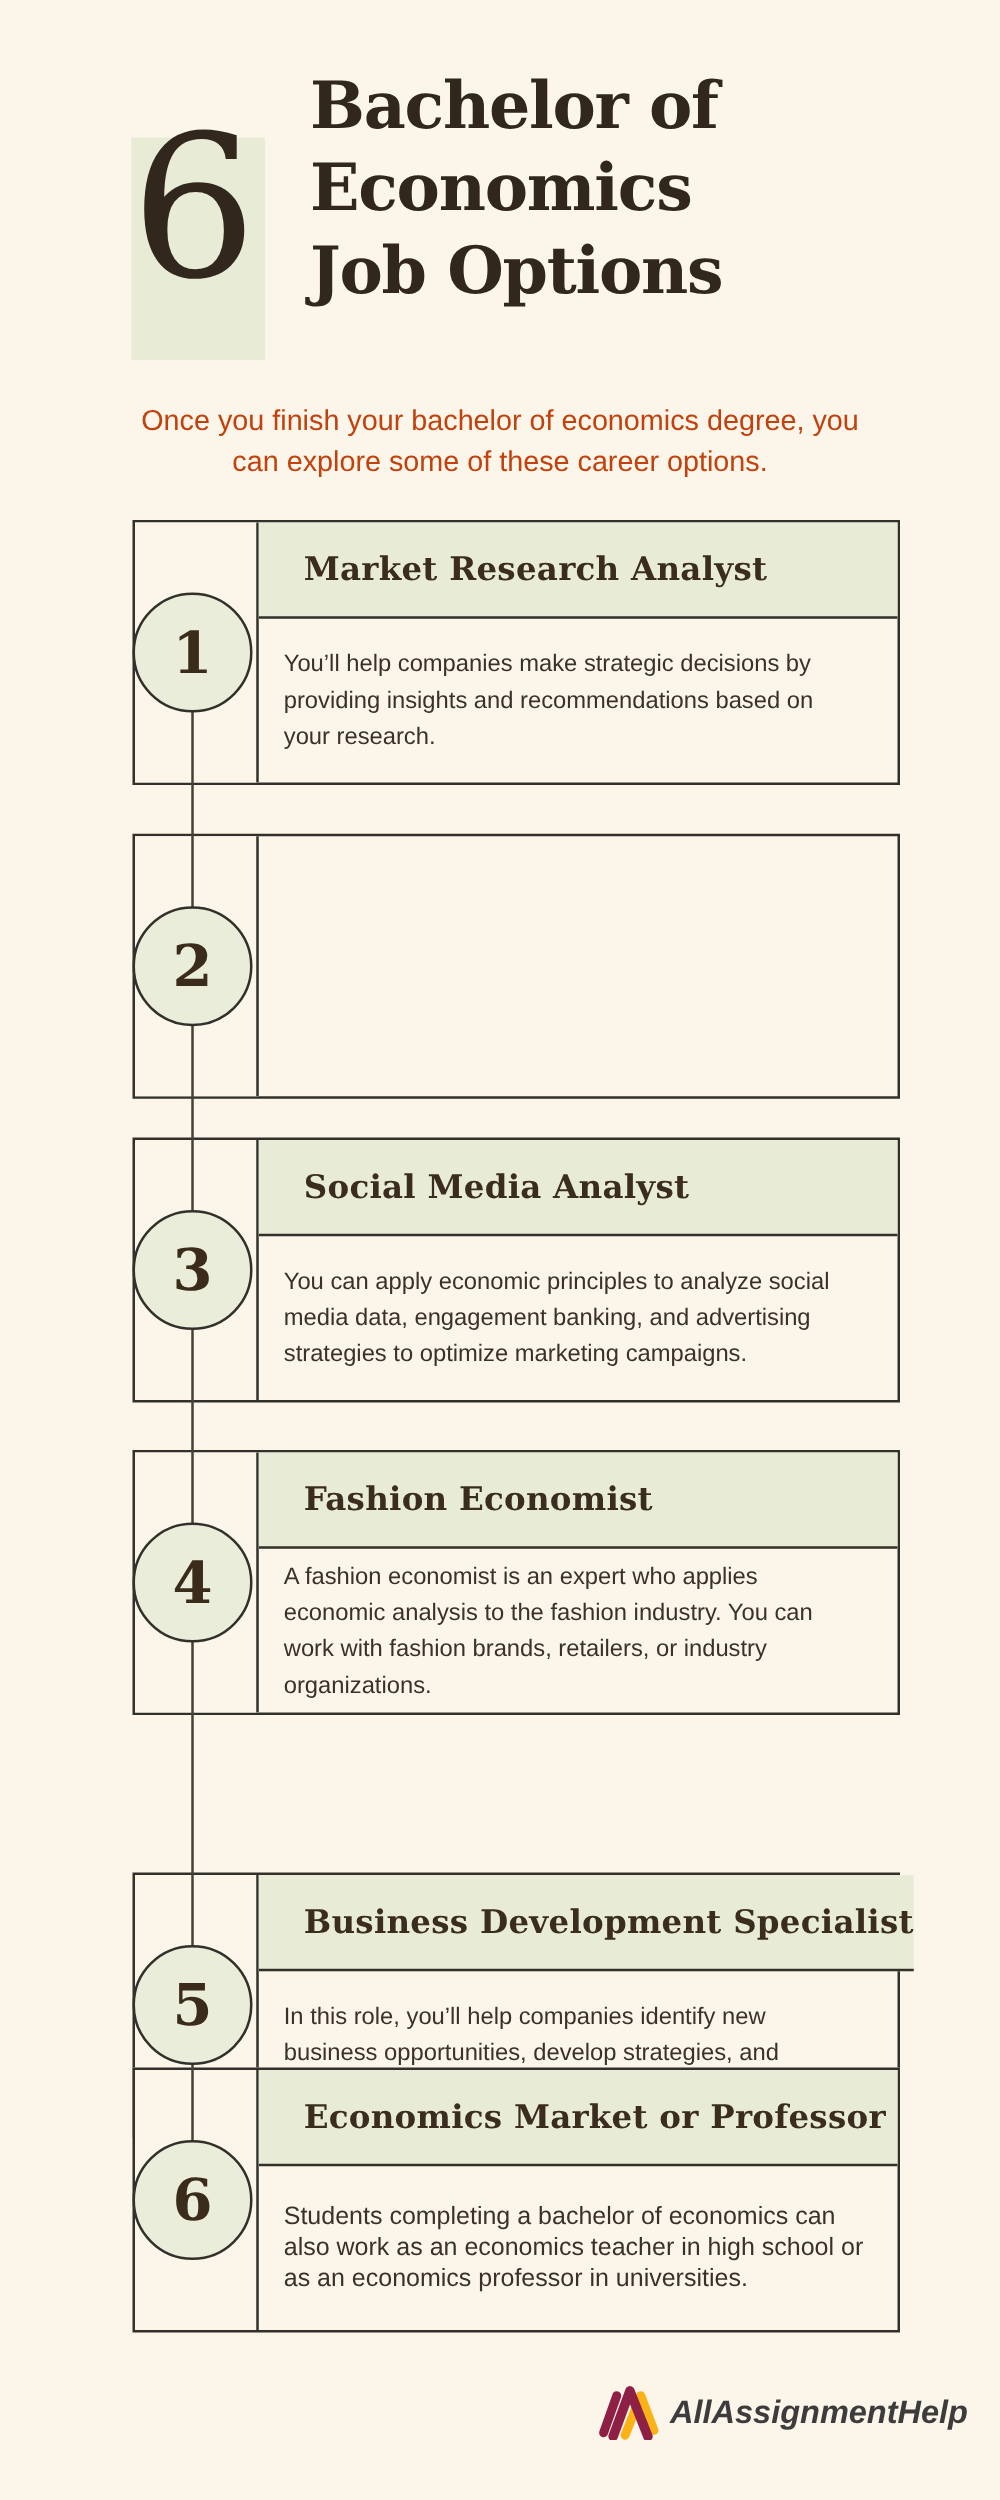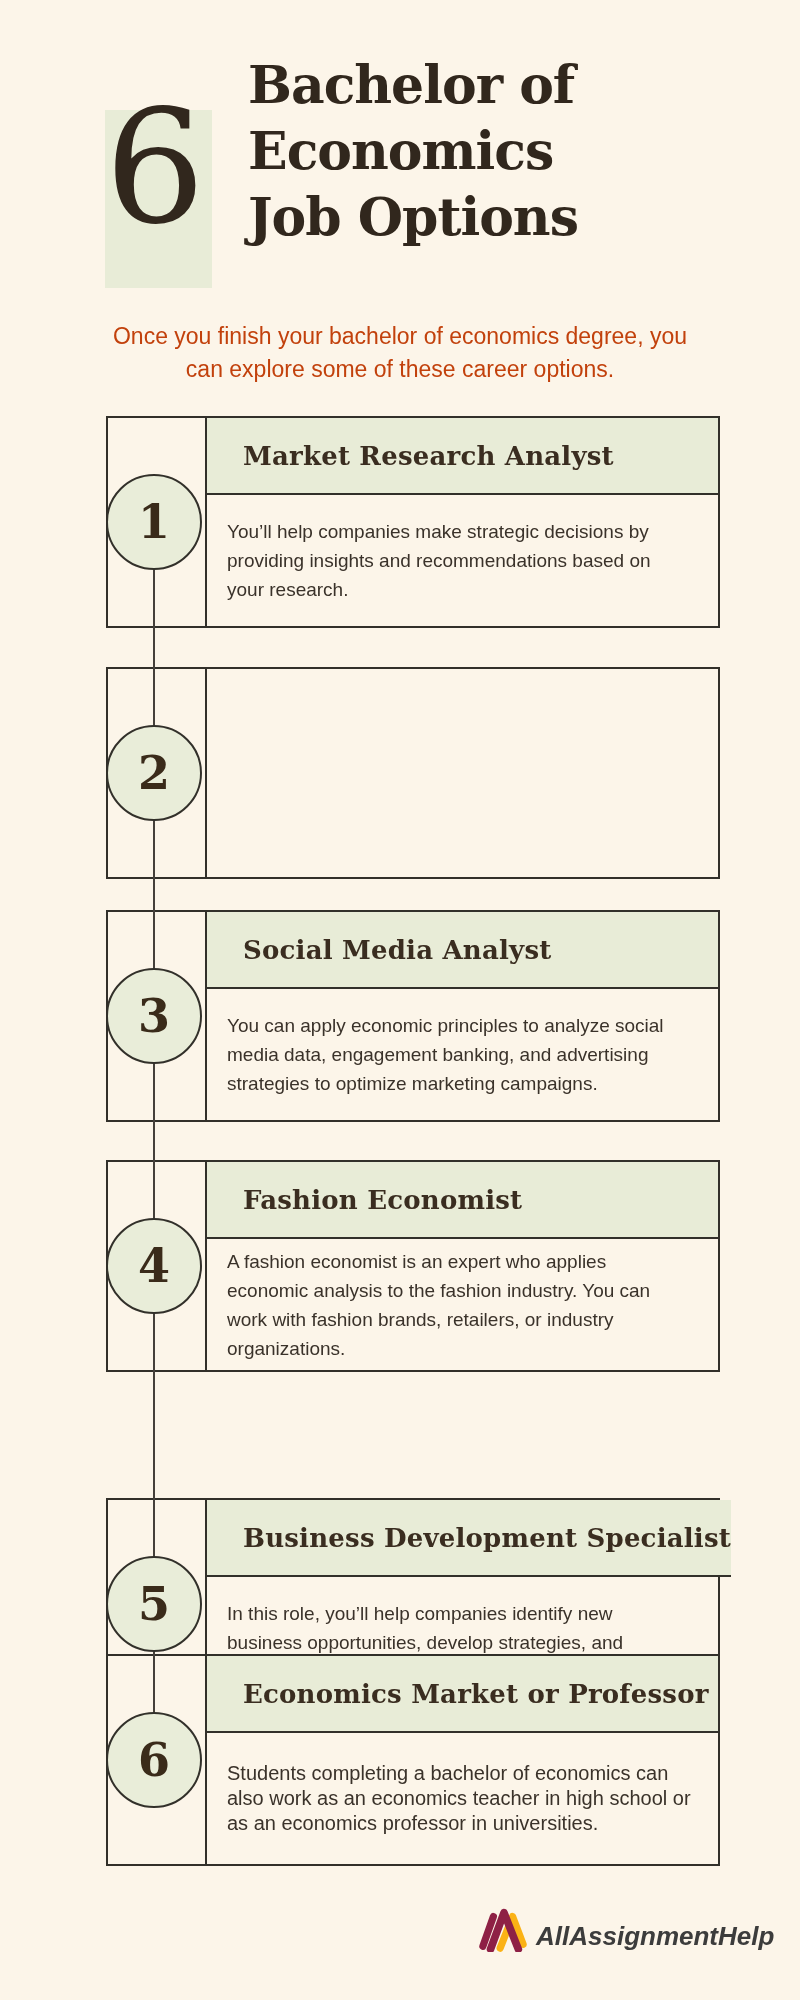--- a/index.html
+++ b/index.html
@@ -94,21 +94,21 @@
     display:flex;align-items:center;justify-content:center;
     z-index:2;
   }
   .num{
     font-family:"DejaVu Serif", serif;
     font-size:46px;font-weight:700;color:#3a2b1a;
   }
   
   .brand{
     position:absolute;left:478px;top:1906px;
-    display:flex;align-items:flex-end;gap:8px;
+    display:flex;align-items:center;gap:8px;
   }
   .brand-name{
     font-style:italic;font-weight:700;
     font-size:26px;color:#3c3c3c;letter-spacing:0;
   }
 </style>
 </head>
 <body>
 
 <div class="page">

